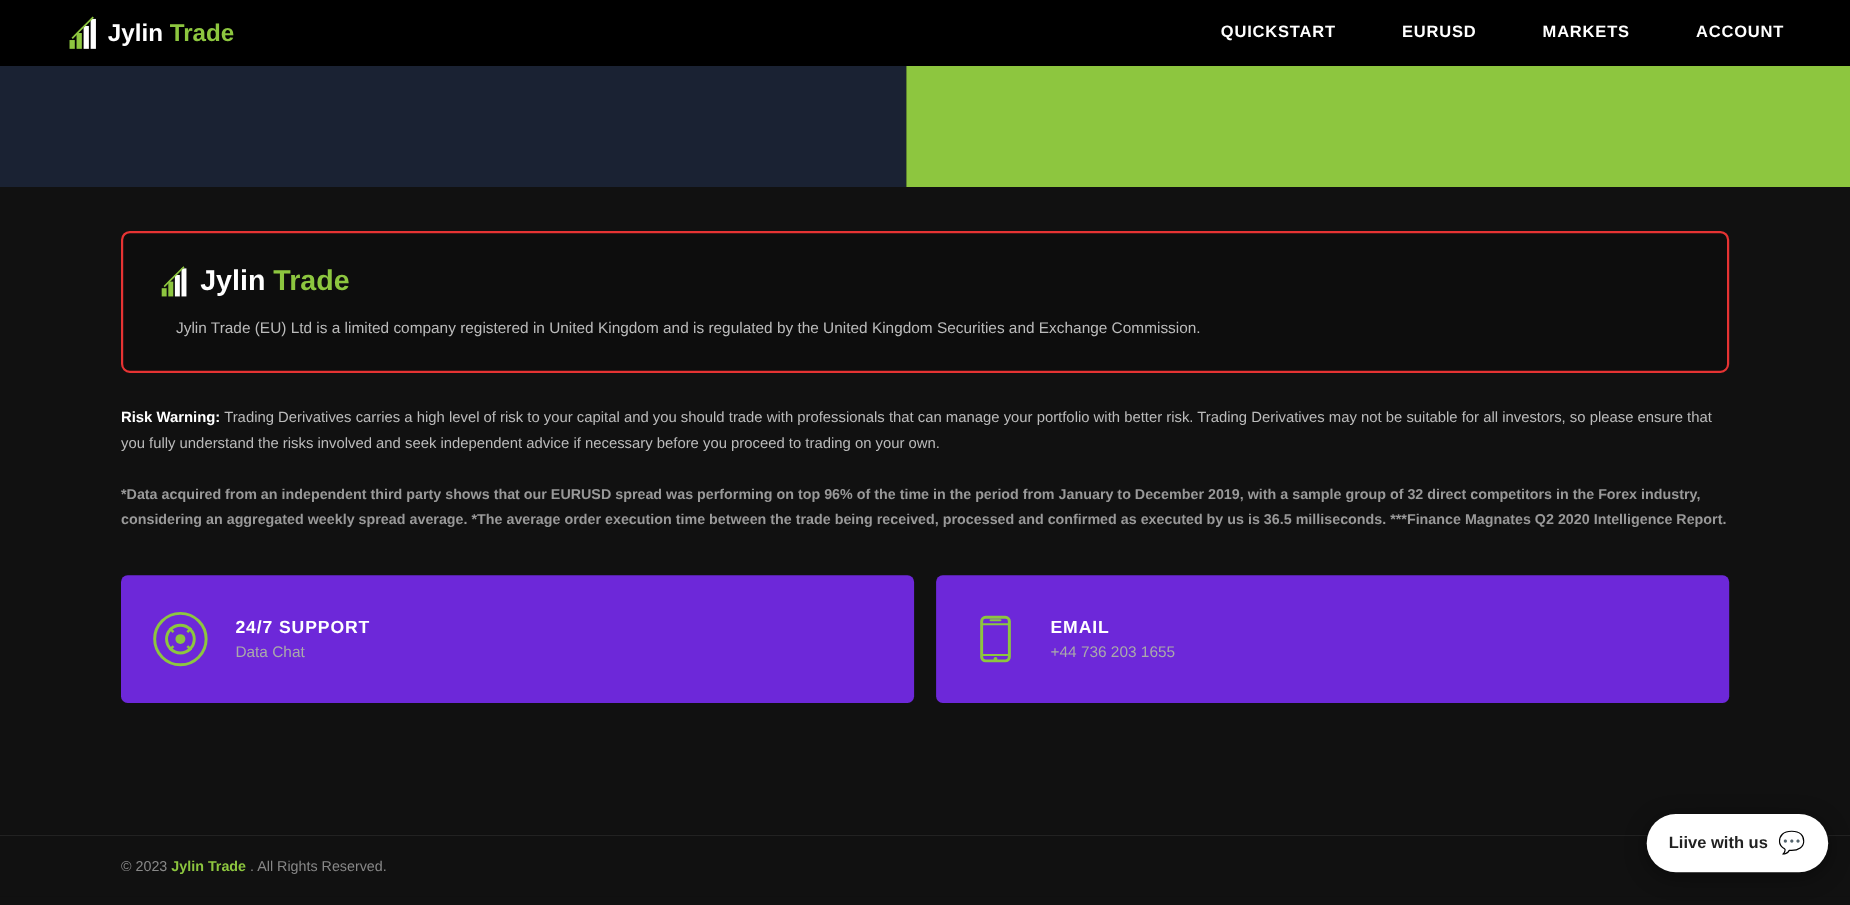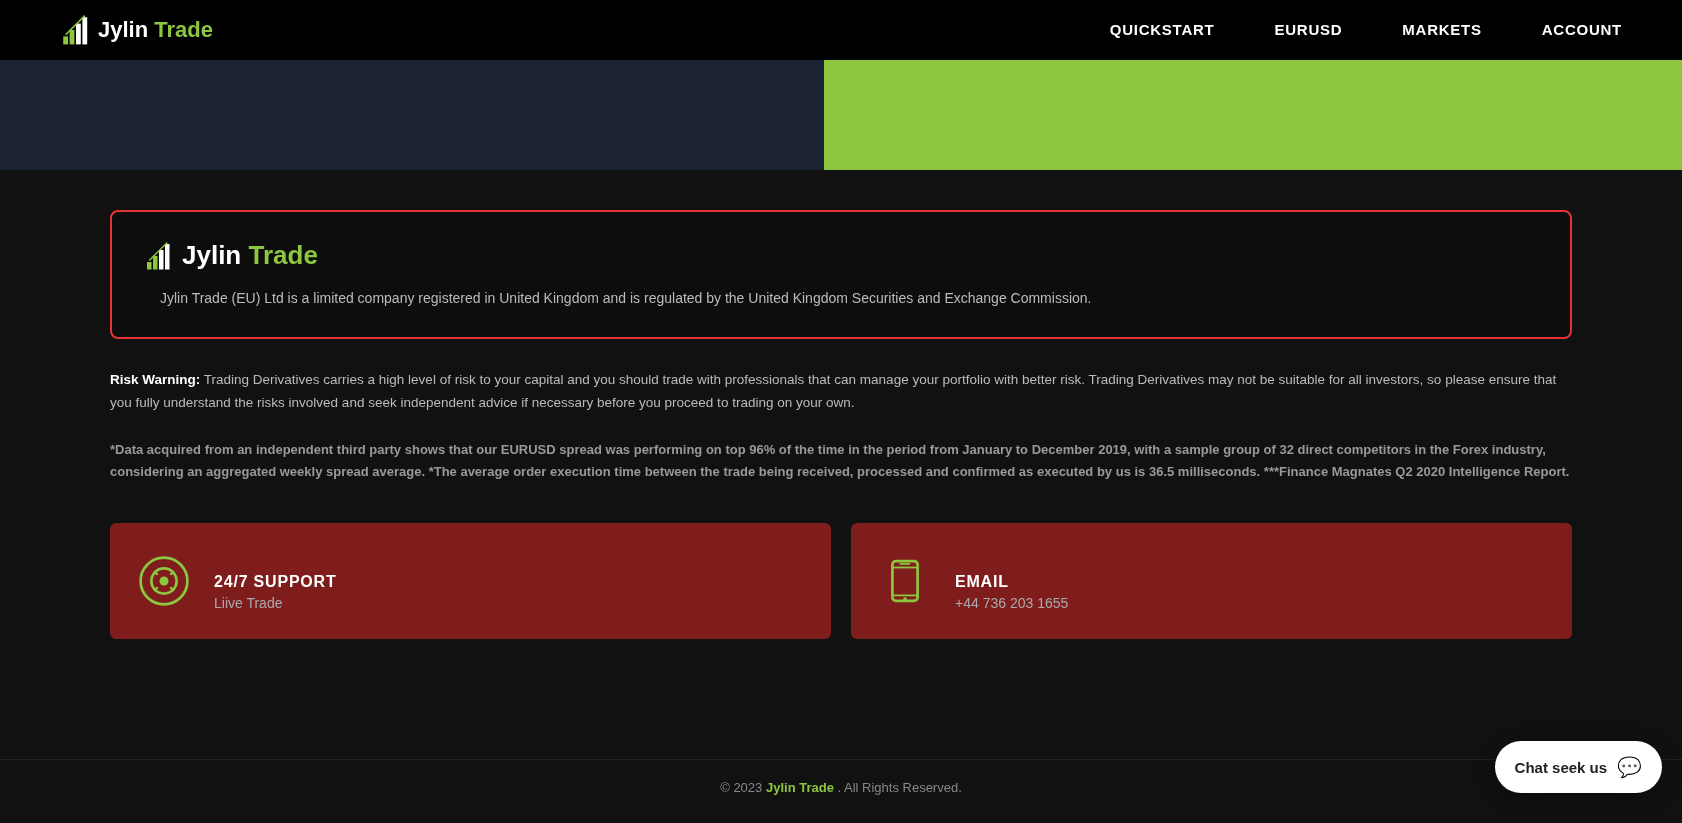--- a/index.html
+++ b/index.html
@@ -124,25 +124,25 @@
     }
 
     
     .contact-cards {
       display: flex;
       gap: 20px;
       margin-bottom: 60px;
     }
     .contact-card {
       flex: 1;
-      background-color: #7f1d1d;
+      background-color: #6d28d9;
       border-radius: 6px;
       padding: 28px 24px;
       display: flex;
-      align-items: flex-end;
+      align-items: center;
       gap: 20px;
     }
     .card-icon {
       width: 60px;
       height: 60px;
       flex-shrink: 0;
       display: flex;
       align-items: center;
       justify-content: center;
     }
@@ -162,21 +162,20 @@
       font-size: 14px;
     }
 
     
     .footer {
       background-color: #111;
       padding: 20px 110px;
       border-top: 1px solid #222;
       color: #888;
       font-size: 13px;
-      text-align: center;
     }
     .footer .brand-link {
       color: #8dc63f;
       font-weight: 700;
     }
 
     
     .chat-widget {
       position: fixed;
       bottom: 30px;
@@ -265,21 +264,21 @@
           <circle cx="30" cy="30" r="14" fill="none" stroke="#8dc63f" stroke-width="3"></circle>
           <line x1="19" y1="19" x2="23" y2="23" stroke="#8dc63f" stroke-width="2.5"></line>
           <line x1="41" y1="19" x2="37" y2="23" stroke="#8dc63f" stroke-width="2.5"></line>
           <line x1="19" y1="41" x2="23" y2="37" stroke="#8dc63f" stroke-width="2.5"></line>
           <line x1="41" y1="41" x2="37" y2="37" stroke="#8dc63f" stroke-width="2.5"></line>
           <circle cx="30" cy="30" r="5" fill="#8dc63f"></circle>
         </svg>
       </div>
       <div class="card-text">
         <h3>24/7 SUPPORT</h3>
-        <p>Liive Trade</p>
+        <p>Data Chat</p>
       </div>
     </div>
 
     <div class="contact-card">
       <div class="card-icon">
         <svg viewBox="0 0 60 60" xmlns="http://www.w3.org/2000/svg">
           <rect x="16" y="8" width="28" height="44" rx="4" ry="4" fill="none" stroke="#8dc63f" stroke-width="3"></rect>
           <line x1="16" y1="15" x2="44" y2="15" stroke="#8dc63f" stroke-width="2"></line>
           <line x1="16" y1="46" x2="44" y2="46" stroke="#8dc63f" stroke-width="2"></line>
           <circle cx="30" cy="50" r="2" fill="#8dc63f"></circle>
@@ -296,15 +295,15 @@
   </div>
 </div>
 
 <div class="footer">
   <span>© 2023</span>
   <span class="brand-link">Jylin Trade</span>
   <span>. All Rights Reserved.</span>
 </div>
 
 <div class="chat-widget">
-  <span class="chat-widget-text">Chat seek us</span>
+  <span class="chat-widget-text">Liive with us</span>
   <span class="chat-emoji">💬</span>
 </div>
 
 </body></html>

